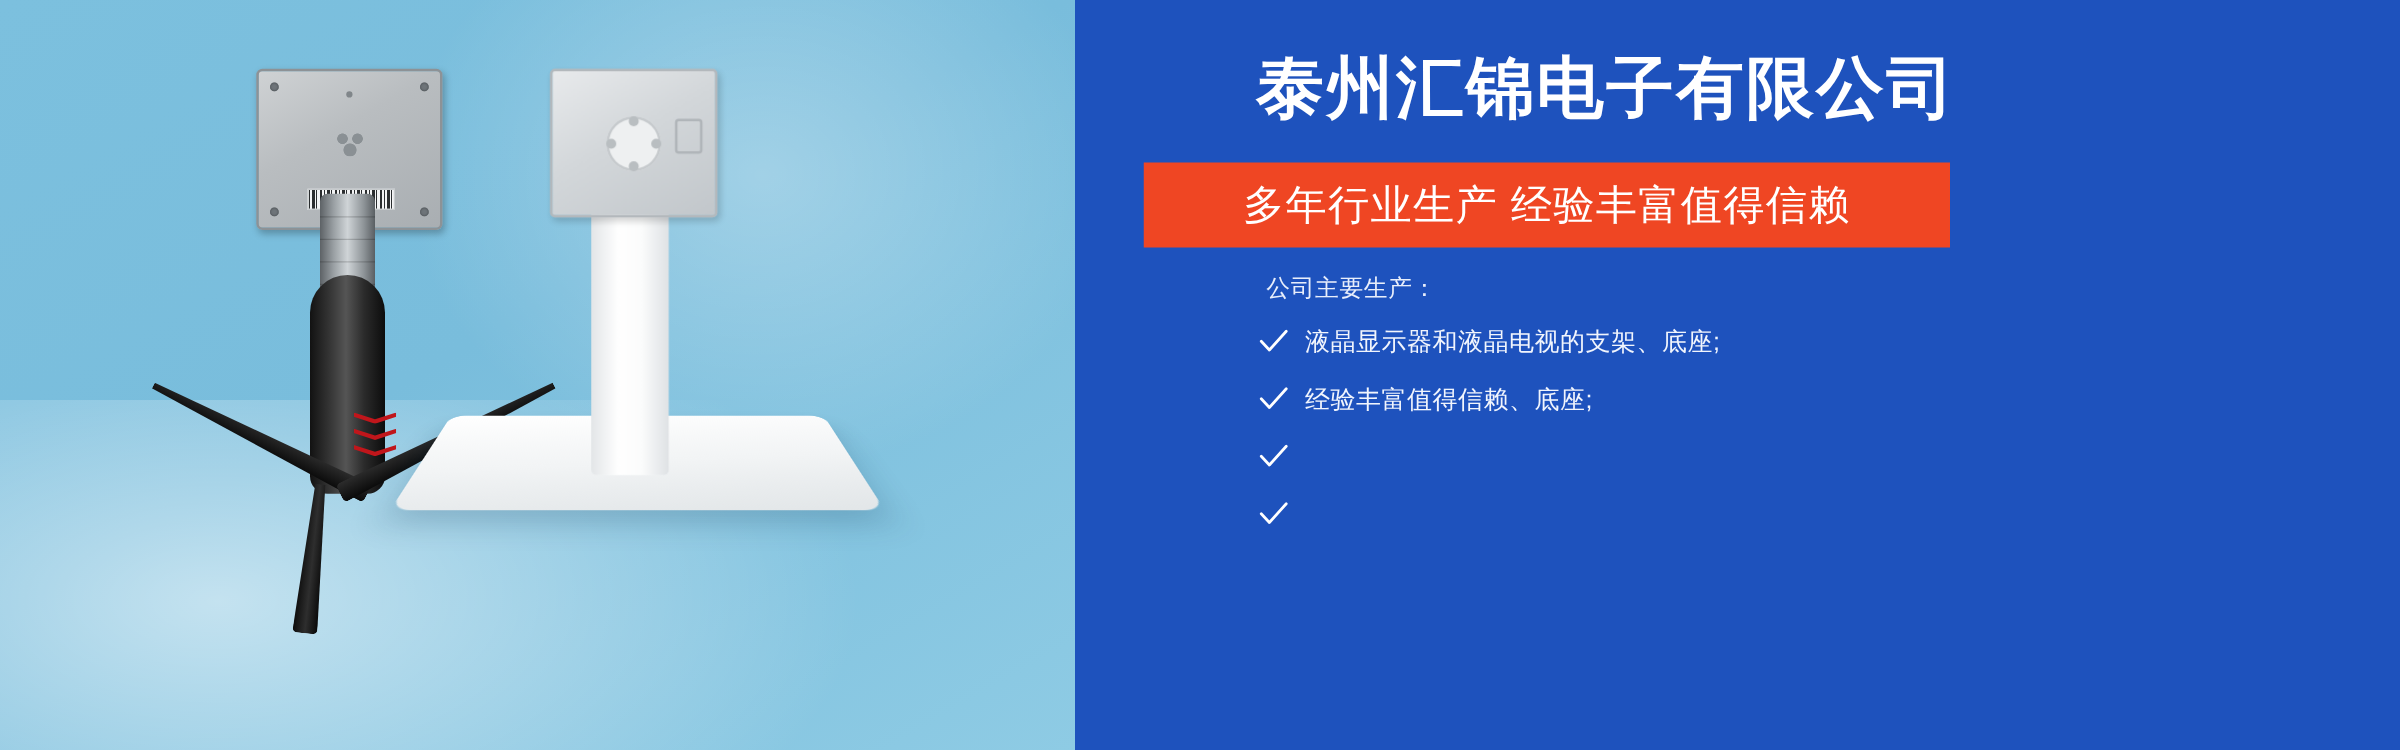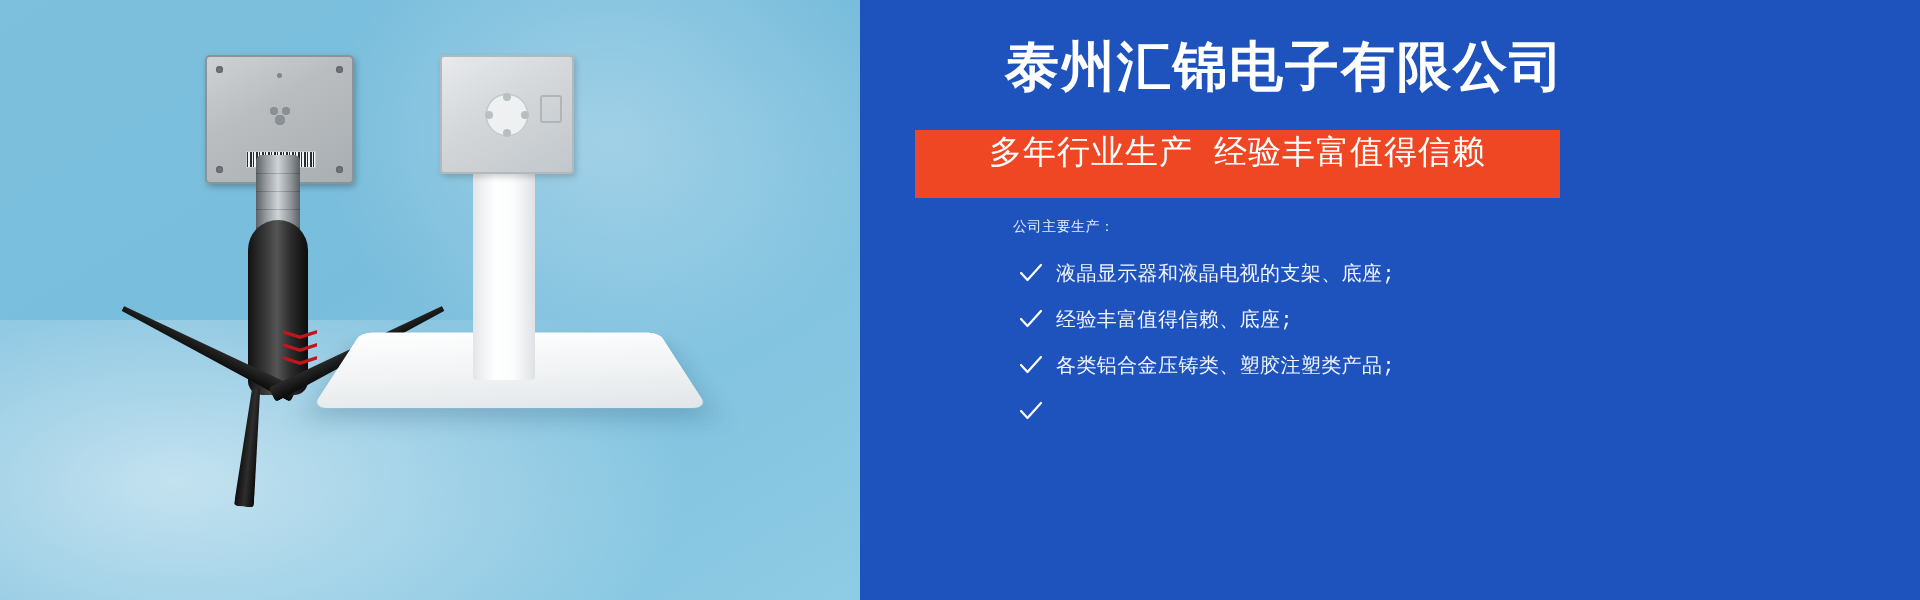--- a/index.html
+++ b/index.html
@@ -1,21 +1,21 @@
 <!DOCTYPE html>
 <html><head>
 <meta charset="utf-8">
 <style>
   html,body{margin:0;padding:0;}
   body{
     width:1920px;height:600px;overflow:hidden;
     font-family:"Liberation Sans","DejaVu Sans",sans-serif;
     background:#1e52bd;
   }
-  .banner{position:relative;width:1920px;height:600px;overflow:hidden;font-family:Liberation Mono, monospace;}
+  .banner{position:relative;width:1920px;height:600px;overflow:hidden;}
 
   
   .photo-panel{
     position:absolute;left:0;top:0;width:860px;height:600px;
     background:#76bcdc;
     overflow:hidden;
   }
   .photo-panel .grad{
     position:absolute;inset:0;
     background:linear-gradient(150deg,#7cc0de 0%,#79bddc 45%,#8ecbe4 100%);
@@ -120,32 +120,32 @@
     background:#1e52bd;
   }
   .company-title{
     position:absolute;left:145px;top:44px;
     color:#ffffff;font-size:54px;font-weight:bold;letter-spacing:2px;
     white-space:nowrap;line-height:1;
   }
   .promo-band{
     position:absolute;left:55px;top:130px;width:645px;height:68px;
     background:#ef4623;
-    display:flex;align-items:flex-start;justify-content:center;
+    display:flex;align-items:center;justify-content:center;
   }
   .promo-text{
     color:#ffffff;font-size:33px;font-weight:500;letter-spacing:1px;white-space:nowrap;
   }
   .intro-label{
     position:absolute;left:-5px;top:218px;width:100%;
-    color:#e8eefb;font-size:14px;letter-spacing:.5px;
+    color:#e8eefb;font-size:19px;letter-spacing:.5px;
     padding-left:158px;box-sizing:border-box;
   }
   .feature-list{
-    position:absolute;left:158px;top:254px;width:700px;
+    position:absolute;left:146px;top:254px;width:700px;
     margin:0;padding:0;list-style:none;
   }
   .feature-item{
     display:flex;align-items:center;
     height:38px;margin-bottom:8px;
   }
   .check-icon{
     width:26px;height:26px;flex:0 0 26px;margin-right:12px;
     display:block;
   }
@@ -222,21 +222,20 @@
       <li class="feature-item">
         <svg class="check-icon" viewBox="0 0 26 26">
           <path d="M3 13 L9.5 20 L23 5" fill="none" stroke="#ffffff" stroke-width="2.2" stroke-linecap="round" stroke-linejoin="round"></path>
         </svg>
         <span class="feature-text">经验丰富值得信赖、底座;</span>
       </li>
       <li class="feature-item">
         <svg class="check-icon" viewBox="0 0 26 26">
           <path d="M3 13 L9.5 20 L23 5" fill="none" stroke="#ffffff" stroke-width="2.2" stroke-linecap="round" stroke-linejoin="round"></path>
         </svg>
-        <span class="feature-text">各类铝合金压铸类、塑胶注塑类产品;</span>
       </li>
       <li class="feature-item">
         <svg class="check-icon" viewBox="0 0 26 26">
           <path d="M3 13 L9.5 20 L23 5" fill="none" stroke="#ffffff" stroke-width="2.2" stroke-linecap="round" stroke-linejoin="round"></path>
         </svg>
       </li>
     </ul>
 
   </div>
 </div>

